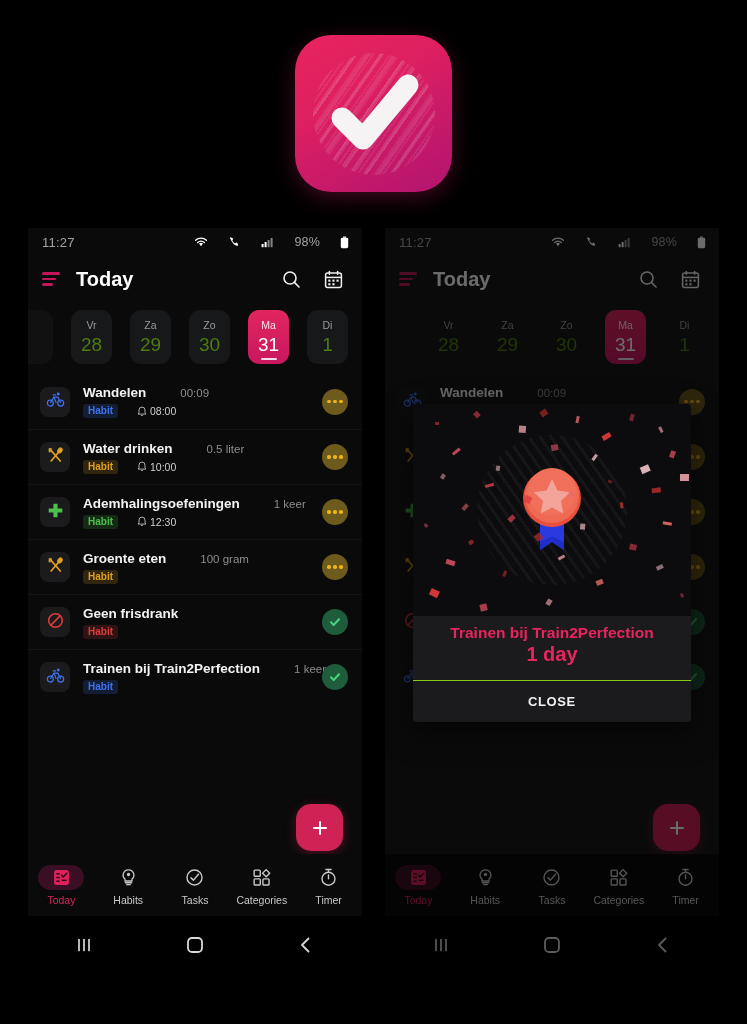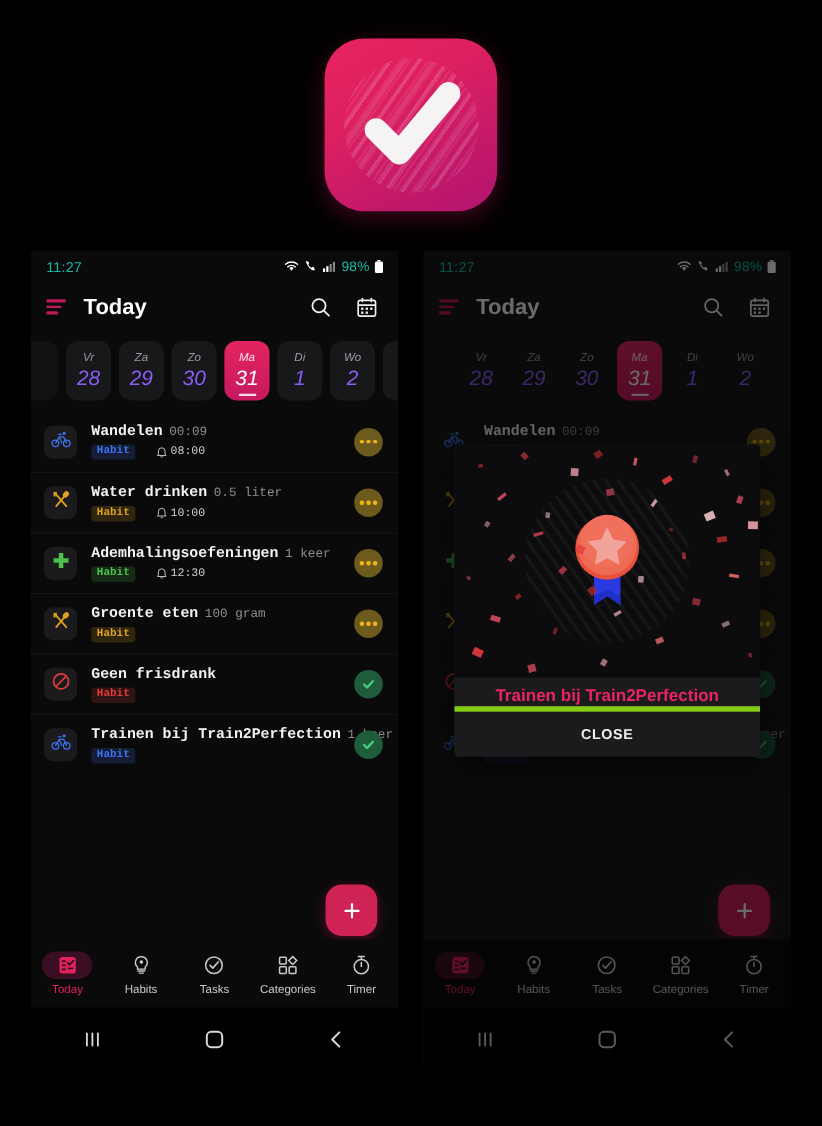--- a/index.html
+++ b/index.html
@@ -44,50 +44,50 @@
   .phone.right { left: 385px; }
   .phone .screen { position: absolute; inset: 0; }
 
   
   .dimmed { filter: brightness(0.42); }
 
   
   .statusbar {
     height: 28px; display: flex; align-items: center;
     justify-content: space-between; padding: 0 13px 0 14px;
-    color: #14b8a6; font-size: 13px; letter-spacing: .2px;
-  }
-  .sb-right { display: flex; align-items: center; gap: 4px; justify-content: center; }
+    color: #a3a3a3; font-size: 13px; letter-spacing: .2px;
+  }
+  .sb-right { display: flex; align-items: center; gap: 20px; justify-content: center; }
   .sb-right .pct { font-size: 12.5px; margin-left: 1px; }
 
   
   .appbar {
     height: 46px; display: flex; align-items: center; padding: 0 14px;
   }
   .hamburger { width: 20px; display: flex; flex-direction: column; gap: 3px; cursor: pointer; }
   .hamburger i { display: block; height: 2.6px; border-radius: 2px; background: #c2185b; }
   .hamburger i:nth-child(1) { width: 18px; }
   .hamburger i:nth-child(2) { width: 14px; }
   .hamburger i:nth-child(3) { width: 11px; }
   .appbar .title { color: #fff; font-size: 20px; font-weight: bold; margin-left: 14px; }
   .appbar .spacer { flex: 1; }
   .appbar .act { width: 30px; height: 30px; display: flex; align-items: center; justify-content: center; margin-left: 12px; cursor: pointer; }
 
   
   .datestrip {
-    display: flex; align-items: flex-start; gap: 7px;
-    padding: 8px 0 10px 0; margin-left: -16px; overflow: hidden; height: 72px; font-style: italic;
+    display: flex; align-items: flex-start; gap: 18px;
+    padding: 8px 0 10px 0; margin-left: -16px; overflow: hidden; height: 72px;
   }
   .daychip {
     flex: 0 0 auto; width: 41px; height: 54px; border-radius: 11px;
     background: #17181a; display: flex; flex-direction: column;
     align-items: center; justify-content: center; cursor: pointer;
   }
   .daychip .dw { font-size: 10.5px; color: #9a9a9e; margin-bottom: 3px; }
-  .daychip .dn { font-size: 19px; color: #8b5cf6; }
+  .daychip .dn { font-size: 19px; color: #4d7c0f; }
   .daychip.sel {
     background: linear-gradient(180deg,#e2255f 0%, #c8185f 100%);
     position: relative;
   }
   .daychip.sel .dw { color: #ffe2ec; }
   .daychip.sel .dn { color: #fff; }
   .daychip.sel::after {
     content:""; position:absolute; bottom:4px; left:50%; margin-left:-8px;
     width:16px; height:2px; border-radius:2px; background:#fff; opacity:.85;
   }
@@ -96,24 +96,24 @@
   .list { padding: 0 0 0 0; }
   .row {
     display: flex; align-items: center; height: 55px; padding: 0 14px 0 12px;
     cursor: pointer;
   }
   .row + .row { border-top: 1px solid #141414; }
   .tile {
     width: 30px; height: 30px; border-radius: 8px; background: #1b1b1d;
     display: flex; align-items: center; justify-content: center; flex: 0 0 auto;
   }
-  .rowmain { flex: 1; margin-left: 13px; min-width: 0; font-family: Liberation Mono, monospace; }
+  .rowmain { flex: 1; margin-left: 13px; min-width: 0; }
   .rowtop { display: flex; align-items: baseline; gap: 6px; }
   .rowtitle { color: #f2f2f2; font-size: 13.5px; font-weight: bold; white-space: nowrap; }
-  .rowamt { color: #8d8d90; font-size: 11.5px; white-space: nowrap; }
+  .rowamt { color: #8d8d90; font-size: 11.5px; white-space: nowrap; margin-left: 28px; }
   .rowbot { display: flex; align-items: center; gap: 19px; margin-top: 4px; }
   .badge { font-size: 10px; padding: 1px 5px 2px; border-radius: 3px; font-weight: bold; }
   .rtime { display: flex; align-items: center; gap: 3px; color: #cfcfd2; font-size: 10.5px; }
   .btn-round {
     width: 26px; height: 26px; border-radius: 50%; flex: 0 0 auto;
     display: flex; align-items: center; justify-content: center; cursor: pointer;
   }
   .btn-more { background: #6d5a1d; }
   .btn-more .dots { display: flex; gap: 2.5px; }
   .btn-more .dots i { width: 3.4px; height: 3.4px; border-radius: 50%; background: #f0b418; display:block; }
@@ -175,21 +175,21 @@
   .next-award {
     text-align: center; color: #9d9da1; font-size: 12px;
     padding: 15px 0 16px; border-top: 1px solid #242427;
   }
   .modal-btn {
     display: flex; align-items: center; justify-content: center; gap: 8px;
     padding: 13px 0; cursor: pointer; font-size: 13px;
     font-weight: bold; letter-spacing: .6px;
   }
   .share-btn { color: #e8245f; border-top: 1px solid #242427; }
-  .close-btn { color: #f0f0f2; border-top: 5px solid #84cc16; }
+  .close-btn { color: #f0f0f2; border-top: 1px solid #84cc16; }
 </style>
 </head>
 <body>
 
 <div class="page">
 
   <div class="app-icon-wrap">
     <div class="app-icon">
       <div class="stripes"></div>
       <svg class="check" viewBox="0 0 157 157">
@@ -953,20 +953,21 @@
             <span class="cf" style="left: 88.96px; width: 5.6px; height: 3px; background: rgb(168, 42, 42); transform: rotate(111deg); opacity: 0.67; top: 168px;"></span>
             <span class="cf" style="left: 183.48px; width: 7.2px; height: 4.8px; background: rgb(232, 106, 106); transform: rotate(158deg); opacity: 0.79; top: 176px;"></span>
             <span class="cf" style="left: 16.68px; width: 8.8px; height: 6.6px; background: rgb(224, 59, 59); transform: rotate(205deg); opacity: 0.91; top: 186px;"></span>
             <span class="cf" style="left: 266.88px; width: 4px; height: 3px; background: rgb(194, 57, 76); transform: rotate(252deg); opacity: 0.55; top: 190px;"></span>
             <span class="cf" style="left: 133.44px; width: 5.6px; height: 4.8px; background: rgb(232, 160, 168); transform: rotate(299deg); opacity: 0.67; top: 196px;"></span>
             <span class="cf" style="left: 66.72px; width: 7.2px; height: 6.6px; background: rgb(209, 74, 94); transform: rotate(346deg); opacity: 0.79; top: 200px;"></span>
           </div>
       </div>
 
       <div class="habit-name">Trainen bij Train2Perfection</div>
+      <div class="streak-val">1 day</div>
 
       <div class="modal-btn close-btn">
         <span>CLOSE</span>
       </div>
     </div>
   </div>
 
 </div>
 
 </body></html>

